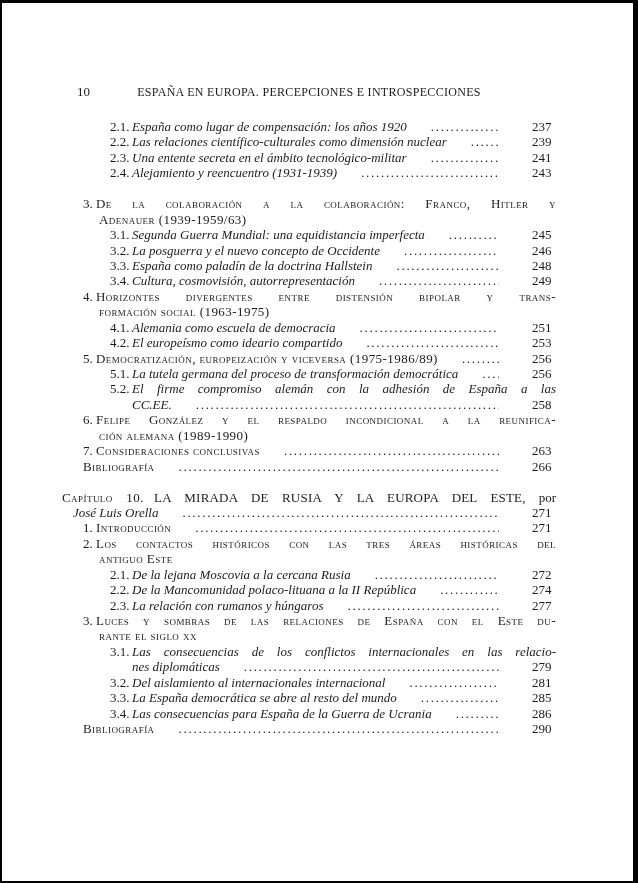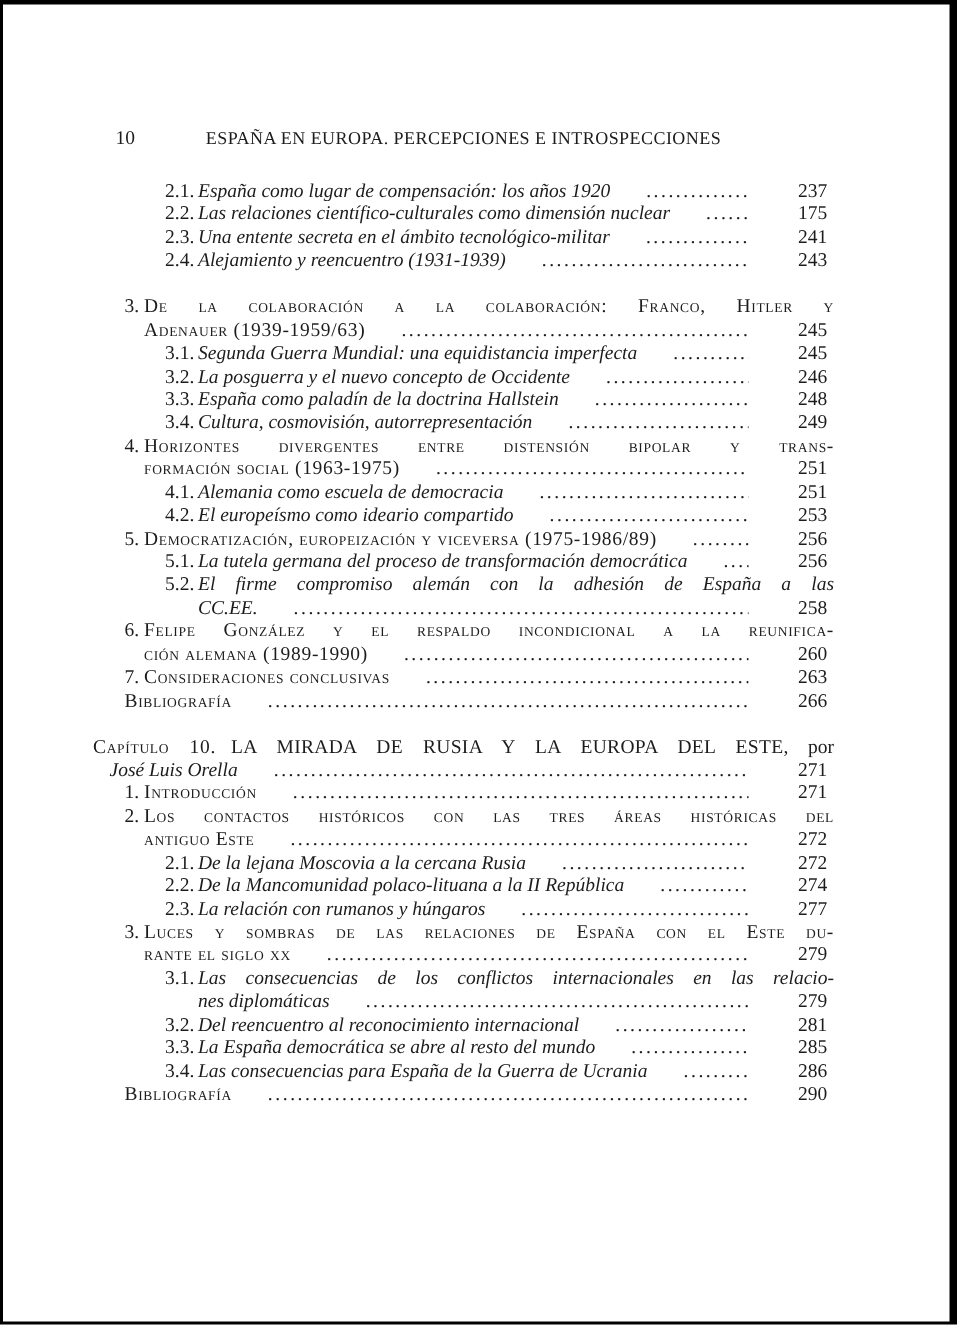--- a/index.html
+++ b/index.html
@@ -70,21 +70,21 @@
   .pg {
     flex: 0 0 auto;
     min-width: 24px;
     text-align: left;
   }
   
   .chapter   { padding-left: 0; }
   .author    { padding-left: 11px; }
   .biblio    { padding-left: 21px; }
   .lvl1      { padding-left: 34px; }
-  .lvl1cont  { padding-left: 34px; }
+  .lvl1cont  { padding-left: 34px; flex-direction: column; }
   .lvl2      { padding-left: 70px; }
   .lvl2cont  { padding-left: 70px; }
   .num { position: absolute; top: 0; }
   .lvl1 .num { left: 21px; }
   .lvl2 .num { left: 48px; }
   
   .seg.i  { font-style: italic; }
   .seg.sc { font-variant: small-caps; letter-spacing: 0.45px; }
   .seg.caps { letter-spacing: 0.2px; }
   .seg.r  { }
@@ -104,21 +104,21 @@
       <div class="line lvl2 has-pg">
         <span class="num">2.1.</span>
         <span class="txt"><span class="seg i">España como lugar de compensación: los años 1920</span></span>
         <span class="leader"></span>
         <span class="pg">237</span>
       </div>
       <div class="line lvl2 has-pg">
         <span class="num">2.2.</span>
         <span class="txt"><span class="seg i">Las relaciones científico-culturales como dimensión nuclear</span></span>
         <span class="leader"></span>
-        <span class="pg">175</span>
+        <span class="pg">239</span>
       </div>
       <div class="line lvl2 has-pg">
         <span class="num">2.3.</span>
         <span class="txt"><span class="seg i">Una entente secreta en el ámbito tecnológico-militar</span></span>
         <span class="leader"></span>
         <span class="pg">241</span>
       </div>
       <div class="line lvl2 has-pg">
         <span class="num">2.4.</span>
         <span class="txt"><span class="seg i">Alejamiento y reencuentro (1931-1939)</span></span>
@@ -251,21 +251,21 @@
         <span class="pg">279</span>
       </div>
       <div class="line lvl2 just"><span class="num">3.1.</span><span class="txt"><span class="seg i">Las consecuencias de los conflictos internacionales en las relacio-</span></span></div>
       <div class="line lvl2cont has-pg">
         <span class="txt"><span class="seg i">nes diplomáticas</span></span>
         <span class="leader"></span>
         <span class="pg">279</span>
       </div>
       <div class="line lvl2 has-pg">
         <span class="num">3.2.</span>
-        <span class="txt"><span class="seg i">Del reencuentro al reconocimiento internacional</span></span>
+        <span class="txt"><span class="seg i">Del aislamiento al internacionales internacional</span></span>
         <span class="leader"></span>
         <span class="pg">281</span>
       </div>
       <div class="line lvl2 has-pg">
         <span class="num">3.3.</span>
         <span class="txt"><span class="seg i">La España democrática se abre al resto del mundo</span></span>
         <span class="leader"></span>
         <span class="pg">285</span>
       </div>
       <div class="line lvl2 has-pg">

